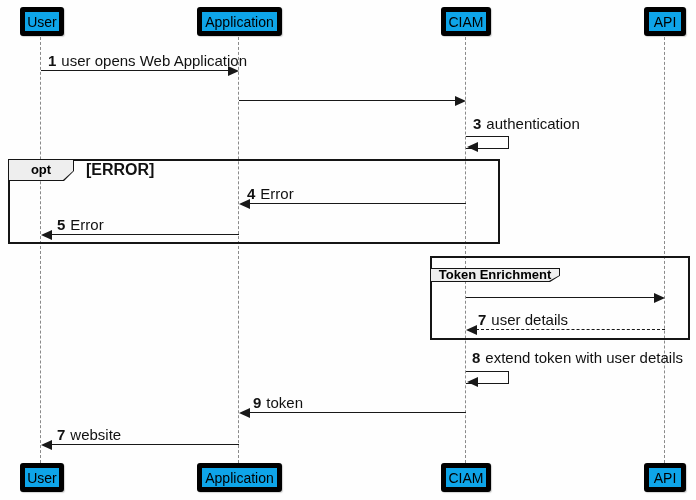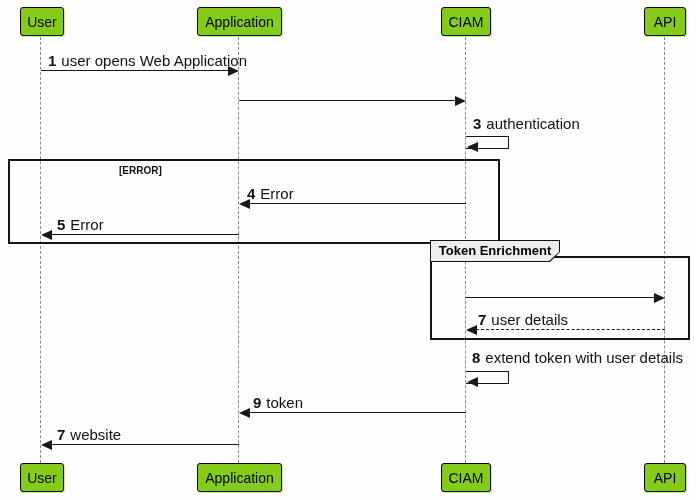--- a/index.html
+++ b/index.html
@@ -2,21 +2,21 @@
 <html><head>
 <meta charset="utf-8">
 <style>
   html,body{margin:0;padding:0;background:#ffffff;}
   #canvas{
     position:relative;width:696px;height:500px;background:#fefefe;
     font-family:"Liberation Sans","DejaVu Sans",sans-serif;color:#111;overflow:hidden;
   }
   
   .pbox{
-    position:absolute;height:29px;background:#84cc16;border:1px solid #000000;
+    position:absolute;height:29px;background:#0ea5e9;border:5px solid #000000;
     border-radius:3px;display:flex;align-items:center;justify-content:center;
     font-size:14px;color:#000;box-shadow:1px 1px 1px rgba(80,80,80,.25);
     box-sizing:border-box;z-index:5;
   }
   
   .lifeline{position:absolute;width:0;border-left:1px dashed #8a8a8a;top:37px;height:426px;z-index:0;}
   
   .msg{position:absolute;font-size:15px;white-space:nowrap;z-index:3;height:16px;line-height:16px;}
   .msg b{font-weight:bold;margin-right:5px;}
   
@@ -28,21 +28,21 @@
   .loop{position:absolute;border:1px solid #181818;border-left:none;z-index:2;}
   
   .frame{position:absolute;border:2px solid #151515;box-sizing:border-box;z-index:1;background:transparent;}
   .ftab{position:absolute;z-index:4;}
   .ftab .outer{position:absolute;inset:0;background:#151515;
     clip-path:polygon(0 0,100% 0,100% 55%,calc(100% - 10px) 100%,0 100%);}
   .ftab .inner{position:absolute;inset:1px 1px 1px 1px;background:#eeeeee;
     clip-path:polygon(0 0,100% 0,100% 55%,calc(100% - 10px) 100%,0 100%);
     display:flex;align-items:center;justify-content:center;
     font-size:13px;font-weight:bold;color:#000;padding-bottom:2px;box-sizing:border-box;}
-  .guard{position:absolute;font-size:10px;font-weight:bold;z-index:4;height:22px;display:flex;align-items:center;margin-left:33px;}
+  .guard{position:absolute;font-size:16px;font-weight:bold;z-index:4;height:22px;display:flex;align-items:center;}
 </style>
 </head>
 <body>
 
 <div id="canvas">
 
   <div class="lifeline" style="left:40px"></div>
   <div class="lifeline" style="left:238px"></div>
   <div class="lifeline" style="left:465px"></div>
   <div class="lifeline" style="left:664px"></div>
@@ -51,24 +51,28 @@
   <div class="pbox" style="left:197px;top:7px;width:85px">Application</div>
   <div class="pbox" style="left:441px;top:7px;width:50px">CIAM</div>
   <div class="pbox" style="left:644px;top:7px;width:42px">API</div>
 
   <div class="pbox" style="left:20px;top:463px;width:44px">User</div>
   <div class="pbox" style="left:197px;top:463px;width:85px">Application</div>
   <div class="pbox" style="left:441px;top:463px;width:50px">CIAM</div>
   <div class="pbox" style="left:644px;top:463px;width:42px">API</div>
 
   <div class="frame" style="left:8px;top:159px;width:492px;height:85px"></div>
+  <div class="ftab" style="left:8px;top:159px;width:66px;height:22px">
+    <div class="outer"></div>
+    <div class="inner">opt</div>
+  </div>
   <div class="guard" style="left:86px;top:159px">[ERROR]</div>
 
   <div class="frame" style="left:430px;top:256px;width:260px;height:84px"></div>
-  <div class="ftab" style="left:430px;top:240px;width:130px;height:22px">
+  <div class="ftab" style="left:430px;top:268px;width:130px;height:14px">
     <div class="outer"></div>
     <div class="inner">Token Enrichment</div>
   </div>
 
   <div class="msg" style="left:48px;top:53px"><b>1</b><span>user opens Web Application</span></div>
   <div class="line" style="left:41px;top:70px;width:190px"></div>
   <div class="head-r" style="left:228px;top:66px"></div>
 
   <div class="line" style="left:239px;top:100px;width:218px"></div>
   <div class="head-r" style="left:455px;top:96px"></div>

